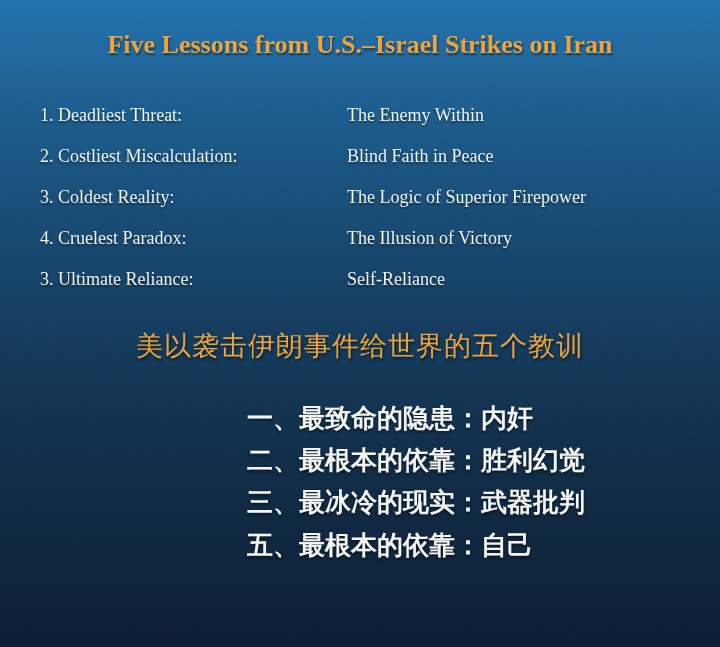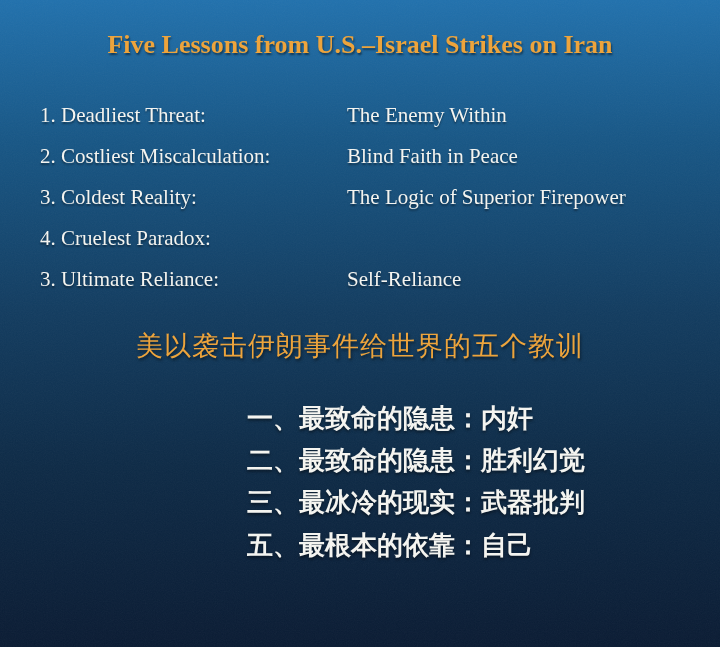--- a/index.html
+++ b/index.html
@@ -43,21 +43,21 @@
     position: absolute;
     top: 95px;
     left: 40px;
     right: 10px;
   }
   .row-en {
     display: flex;
     height: 41px;
     align-items: center;
     color: var(--text, #F4F4F0);
-    font-size: 21px;
+    font-size: 18px;
     text-shadow: 0 2px 2px rgba(0,0,0,0.40);
     white-space: nowrap;
   }
   .row-en .lbl {
     width: 307px;
     flex: 0 0 307px;
   }
   .title-zh {
     position: absolute;
     top: 329px;
@@ -111,36 +111,37 @@
     <div class="row-en">
       <span class="lbl">2. Costliest Miscalculation:</span>
       <span class="val">Blind Faith in Peace</span>
     </div>
     <div class="row-en">
       <span class="lbl">3. Coldest Reality:</span>
       <span class="val">The Logic of Superior Firepower</span>
     </div>
     <div class="row-en">
       <span class="lbl">4. Cruelest Paradox:</span>
+      <span class="val">The Illusion of Victory</span>
     </div>
     <div class="row-en">
       <span class="lbl">3. Ultimate Reliance:</span>
       <span class="val">Self-Reliance</span>
     </div>
   </div>
 
   <div class="title-zh">美以袭击伊朗事件给世界的五个教训</div>
 
   <div class="list-zh">
     <div class="row-zh">
       <span class="lbl">一、最致命的隐患：</span>
       <span class="val">内奸</span>
     </div>
     <div class="row-zh">
-      <span class="lbl">二、最致命的隐患：</span>
+      <span class="lbl">二、最根本的依靠：</span>
       <span class="val">胜利幻觉</span>
     </div>
     <div class="row-zh">
       <span class="lbl">三、最冰冷的现实：</span>
       <span class="val">武器批判</span>
     </div>
     <div class="row-zh">
       <span class="lbl">五、最根本的依靠：</span>
       <span class="val">自己</span>
     </div>

